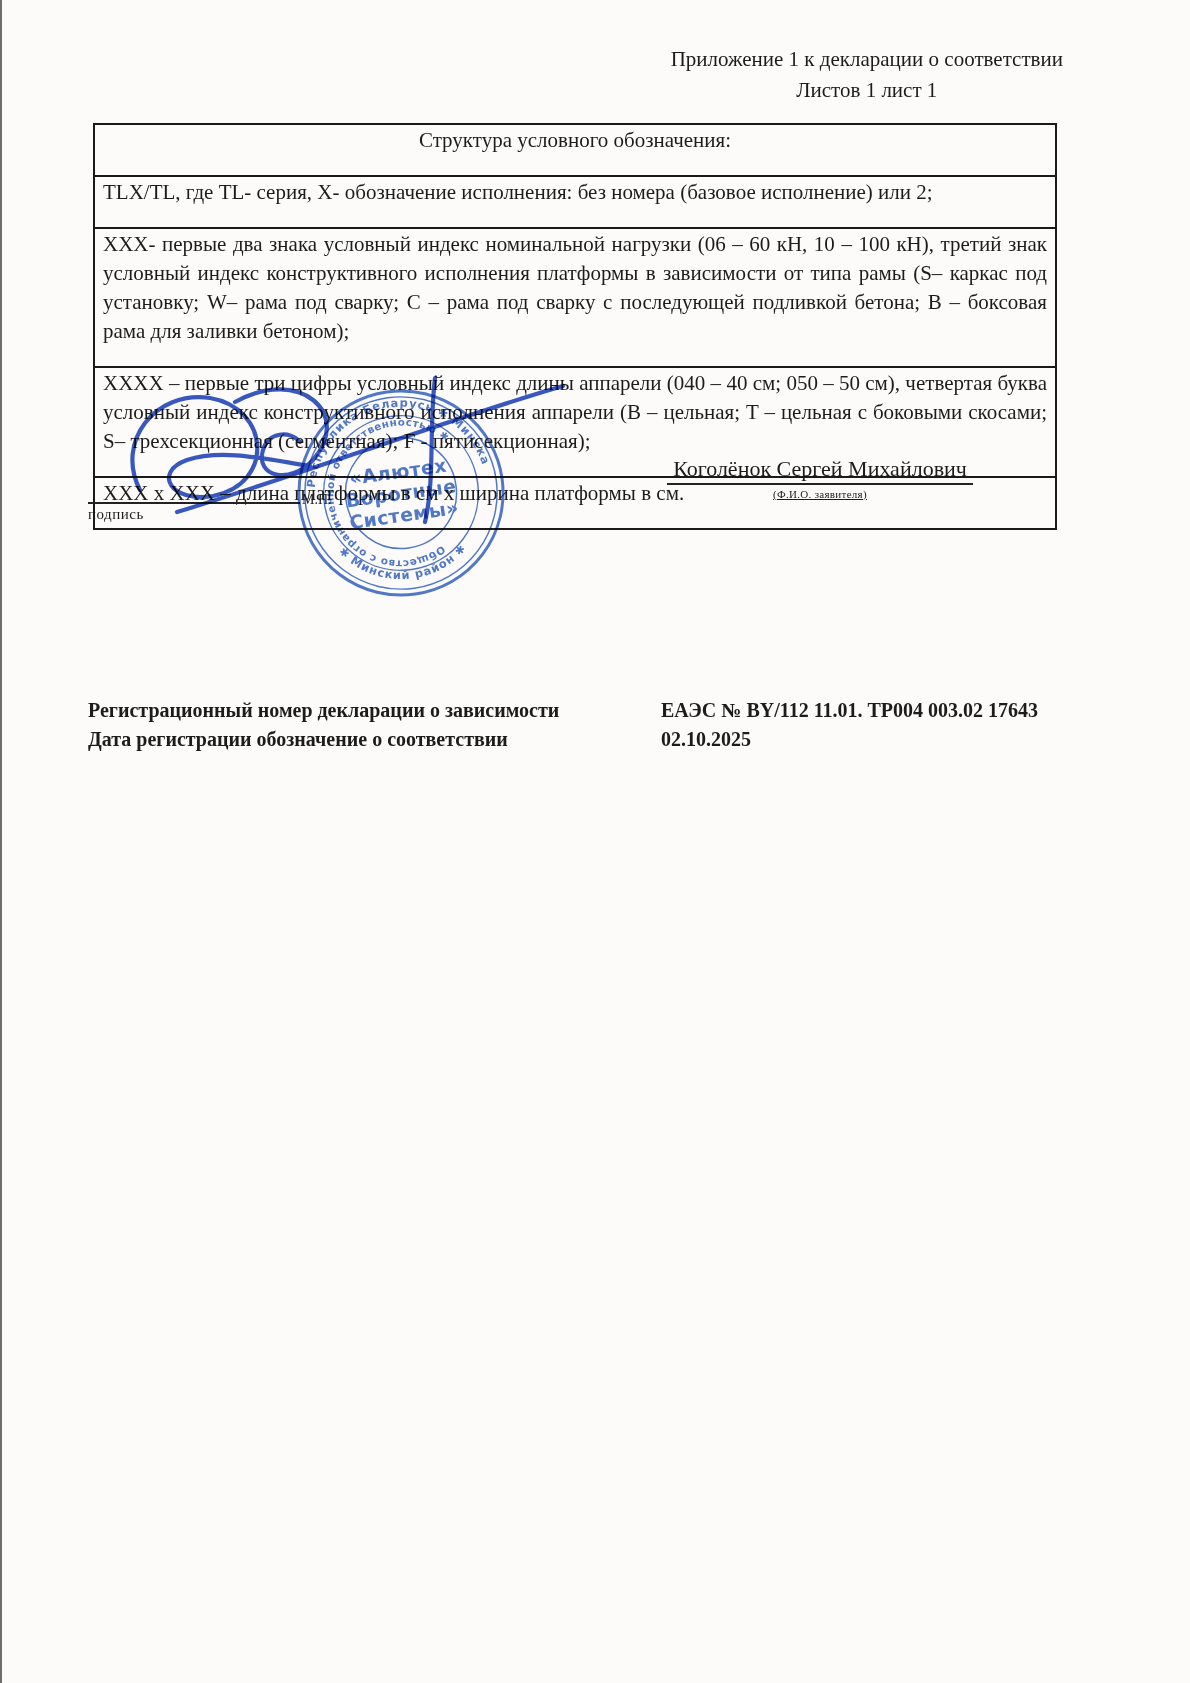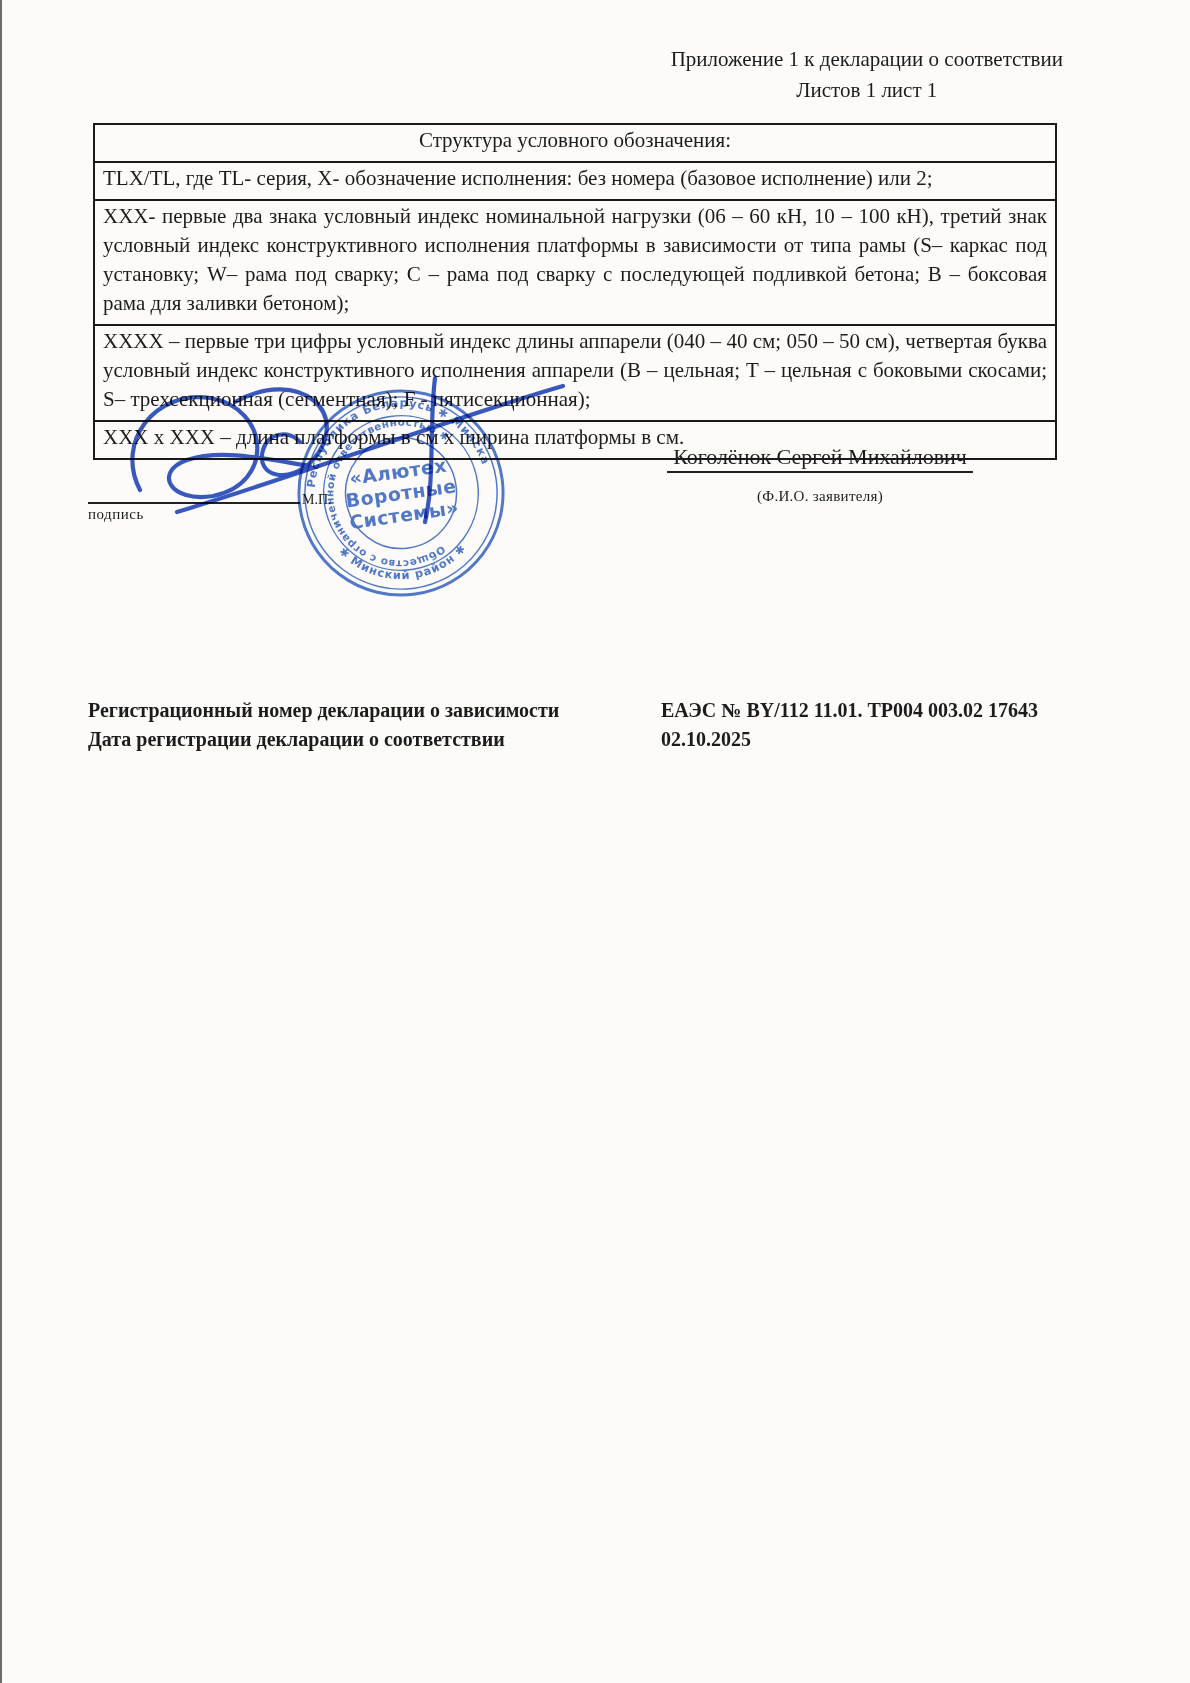--- a/index.html
+++ b/index.html
@@ -15,34 +15,34 @@
   .doc-header{
     position:absolute;top:44px;right:127px;
     text-align:center;font-size:21px;line-height:31px;white-space:nowrap;
   }
 
   .struct-table{
     position:absolute;left:93px;top:123px;width:964px;
     border:2px solid #1a1a1a;box-sizing:border-box;background:transparent;
   }
   .t-row{
-    padding:1px 8px 6px 8px;font-size:21px;line-height:29px;
+    padding:1px 8px 20px 8px;font-size:21px;line-height:29px;
     border-top:2px solid #1a1a1a;
   }
   .t-row:first-child{border-top:none;}
   .t-title{text-align:center;}
   .t-justify{text-align:justify;}
 
   .sig-line{position:absolute;left:88px;top:502px;width:212px;border-top:2px solid #222;}
   .sig-caption{position:absolute;left:88px;top:506px;width:212px;font-size:15px;letter-spacing:.5px;}
   .mp-caption{position:absolute;left:302px;top:492px;font-size:14px;}
 
-  .applicant{position:absolute;left:600px;top:444px;width:440px;text-align:center;}
+  .applicant{position:absolute;left:600px;top:456px;width:440px;text-align:center;}
   .applicant .name{display:inline-block;font-size:22px;padding:0 6px 1px 6px;border-bottom:2px solid #222;white-space:nowrap;}
-  .applicant .fio{font-size:15px;margin-top:15px;letter-spacing:.3px;}
+  .applicant .fio{font-size:11px;margin-top:3px;letter-spacing:.3px;text-decoration:underline;}
 
   .reg-block{position:absolute;left:88px;top:696px;width:1000px;font-weight:bold;font-size:20px;line-height:29px;}
   .reg-labels{position:absolute;left:0;top:0;width:540px;}
   .reg-values{position:absolute;left:565px;top:0;width:430px;margin-left:8px;}
 
   .signature-svg{position:absolute;left:85px;top:372px;width:500px;height:170px;mix-blend-mode:multiply;}
   .signature-svg path{fill:none;stroke:var(--sig,#2e50c0);stroke-width:4.2;stroke-linecap:round;opacity:.95;}
 
   .stamp-svg{
     position:absolute;left:292px;top:384px;width:218px;height:218px;
@@ -108,19 +108,19 @@
 </svg>
 
 <div class="applicant">
   <div class="name">Коголёнок Сергей Михайлович</div>
   <div class="fio">(Ф.И.О. заявителя)</div>
 </div>
 
 <div class="reg-block">
   <div class="reg-labels">
     <div>Регистрационный номер декларации о зависимости</div>
-    <div>Дата регистрации декларации о соответствии</div>
+    <div>Дата регистрации обозначение о соответствии</div>
   </div>
   <div class="reg-values">
     <div>ЕАЭС № BY/112 11.01. ТР004 003.02 17643</div>
     <div>02.10.2025</div>
   </div>
 </div>
 
 </body></html>

